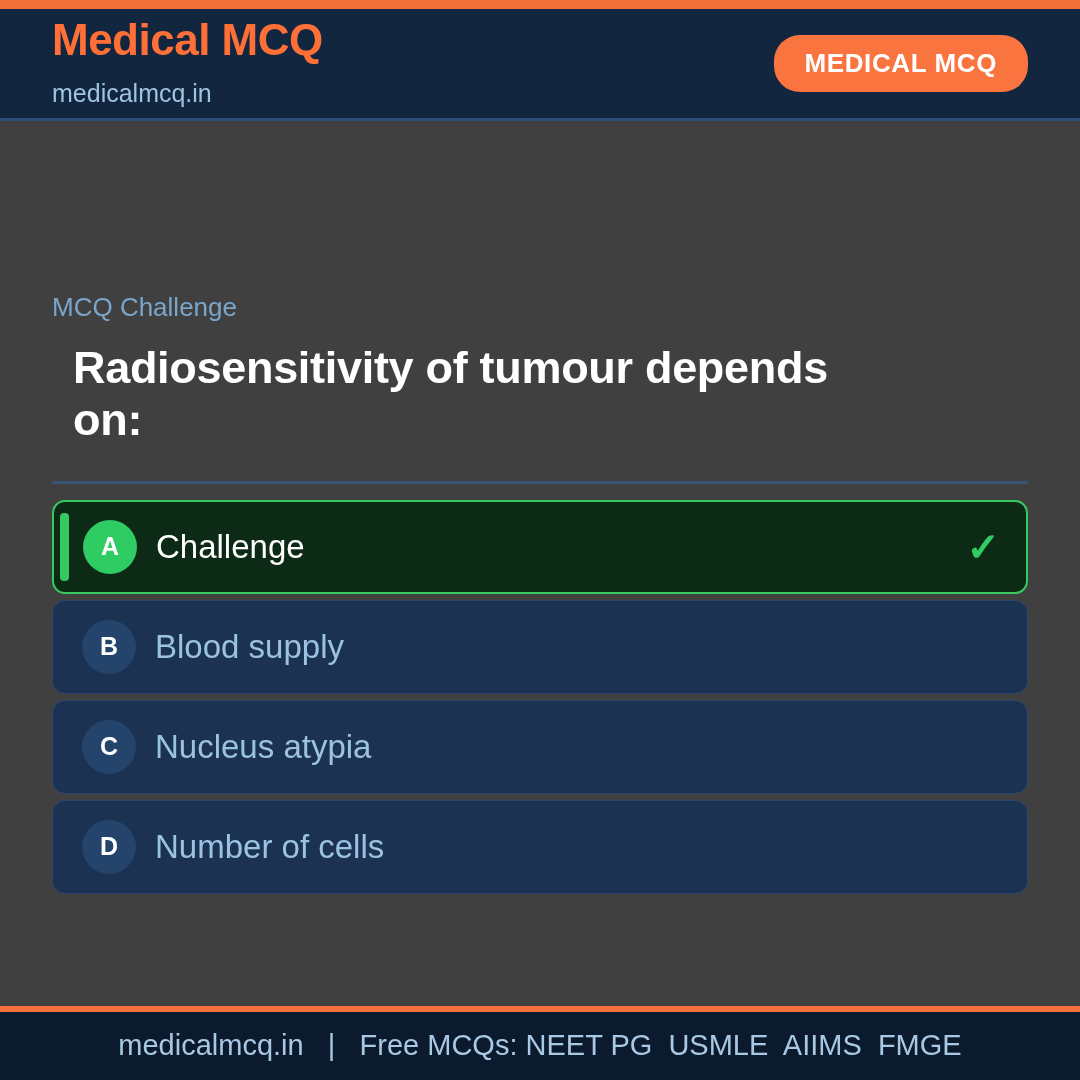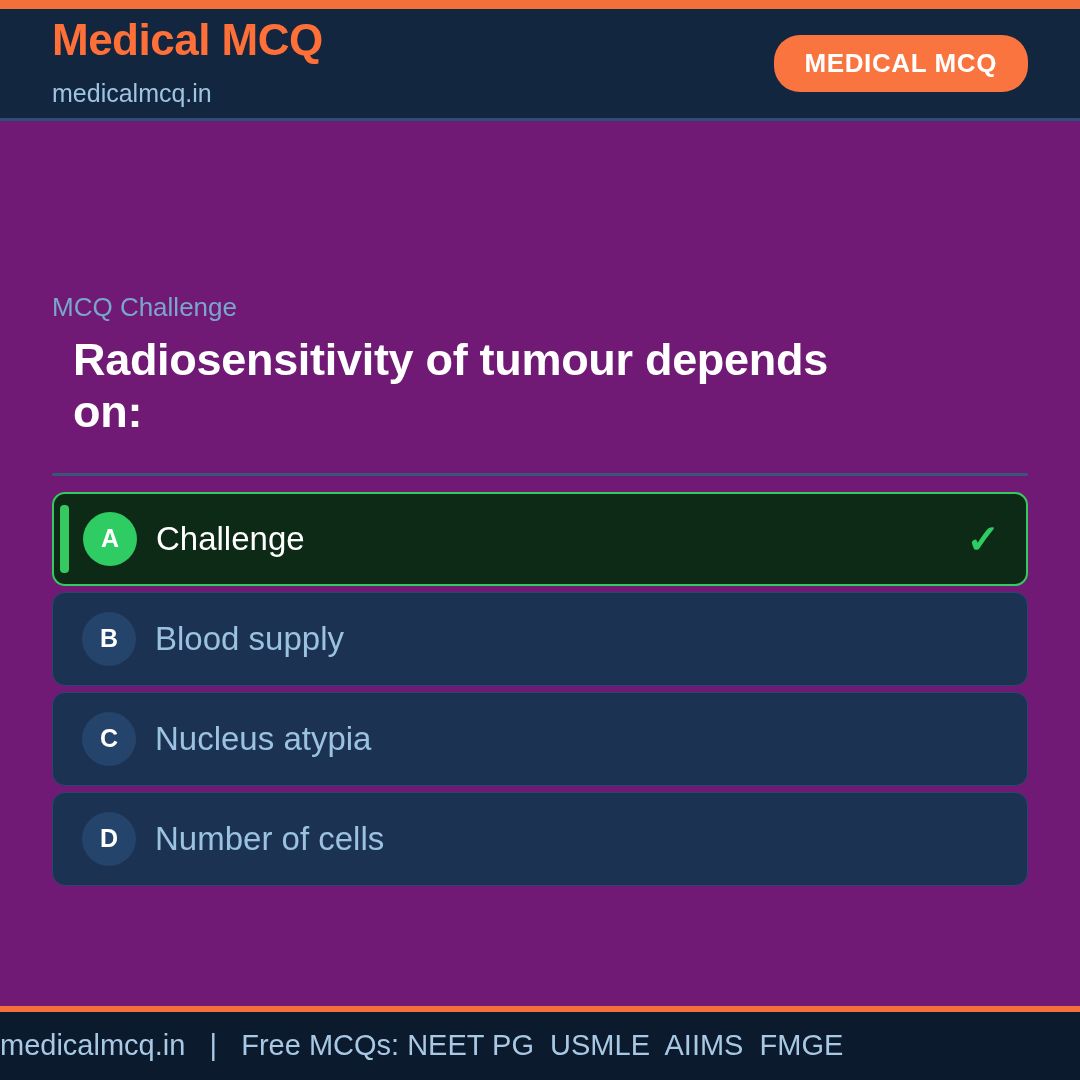--- a/index.html
+++ b/index.html
@@ -12,21 +12,21 @@
     background: #0f2038;
     font-family: "Liberation Sans", sans-serif;
     overflow: hidden;
   }
   .page {
     position: relative;
     width: 1080px;
     height: 1080px;
     display: flex;
     flex-direction: column;
-    background: #701a75;
+    background: #404040;
   }
 
   
   .top-accent {
     height: 9px;
     width: 100%;
     background: #f4703a;
     flex: 0 0 auto;
   }
 
@@ -79,21 +79,21 @@
     padding: 0 52px;
     display: flex;
     flex-direction: column;
   }
   .spacer-top { height: 172px; flex: 0 0 auto; }
 
   .eyebrow {
     color: #7aa6cc;
     font-size: 26px;
     line-height: 1.1;
-    margin-bottom: 12px;
+    margin-bottom: 20px;
   }
   .question {
     color: #ffffff;
     font-size: 45px;
     font-weight: bold;
     line-height: 1.16;
     letter-spacing: -0.3px;
     max-width: 830px;
     margin-left: 21px;
   }
@@ -177,20 +177,21 @@
     width: 100%;
     background: #f4703a;
     flex: 0 0 auto;
   }
   .footer {
     flex: 0 0 auto;
     height: 68px;
     background: #0c1a2e;
     display: flex;
     align-items: center;
+    justify-content: center;
     gap: 0;
   }
   .footer-text {
     color: #a8c8e4;
     font-size: 29px;
     line-height: 1.1;
     white-space: pre;
   }
 </style>
 </head>

